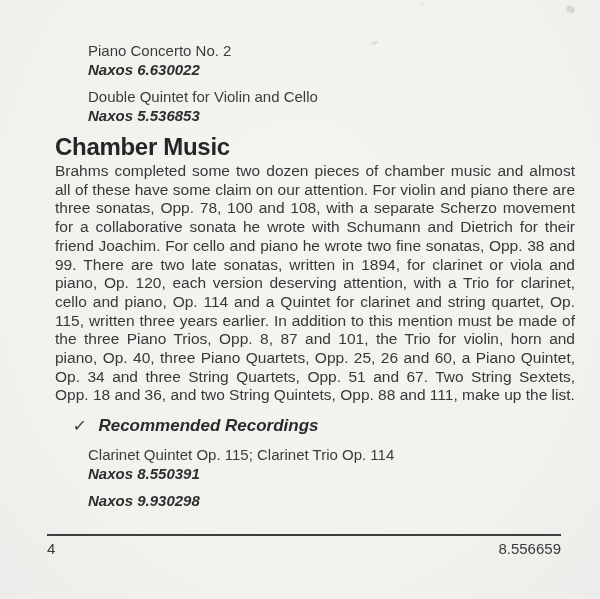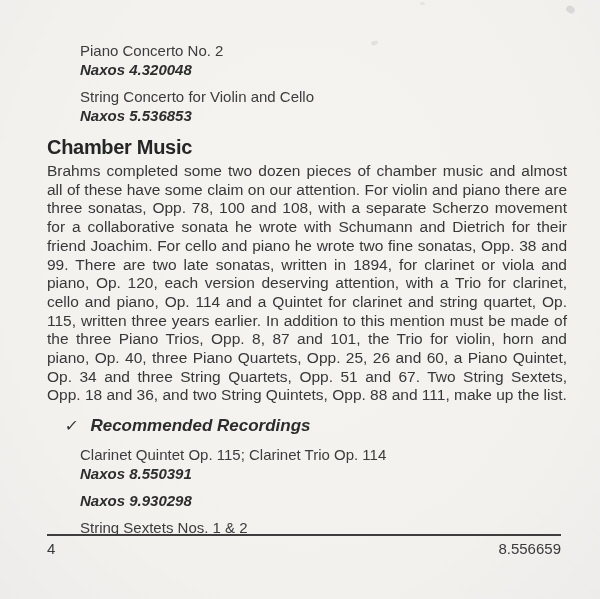--- a/index.html
+++ b/index.html
@@ -15,21 +15,21 @@
   .page {
     position: relative;
     width: 600px;
     height: 599px;
     background: radial-gradient(ellipse at 50% 40%, #f5f4f1 0%, #f2f1ee 70%, #edecea 100%);
     color: #3a3a3a;
     overflow: hidden;
   }
   .content {
     position: absolute;
-    left: 47px;
+    left: 55px;
     top: 41px;
     width: 520px;
   }
   .rec-list {
     margin-left: 33px;
   }
   .rec-item {
     margin-bottom: 8px;
   }
   .rec-title {
@@ -39,21 +39,21 @@
   }
   .rec-catalog {
     font-size: 15px;
     line-height: 19px;
     font-weight: bold;
     font-style: italic;
     color: #2e2e2e;
   }
   .section-heading {
     margin: 10px 0 3px 0;
-    font-size: 20px;
+    font-size: 24px;
     line-height: 24px;
     font-weight: bold;
     letter-spacing: -0.3px;
     color: #262626;
   }
   .body-text {
     margin: 1px 0 0 0;
     font-size: 15.5px;
     line-height: 18.7px;
     text-align: justify;
@@ -103,24 +103,24 @@
 <div class="page">
   <div class="scan-speck s1"></div>
   <div class="scan-speck s2"></div>
   <div class="scan-speck s3"></div>
 
   <div class="content">
 
     <div class="rec-list">
       <div class="rec-item">
         <div class="rec-title">Piano Concerto No. 2</div>
-        <div class="rec-catalog">Naxos 4.320048</div>
+        <div class="rec-catalog">Naxos 6.630022</div>
       </div>
       <div class="rec-item">
-        <div class="rec-title">String Concerto for Violin and Cello</div>
+        <div class="rec-title">Double Quintet for Violin and Cello</div>
         <div class="rec-catalog">Naxos 5.536853</div>
       </div>
     </div>
 
     <h1 class="section-heading">Chamber Music</h1>
 
     <p class="body-text">Brahms completed some two dozen pieces of chamber music and almost all of these have some claim on our attention.  For violin and piano there are three sonatas, Opp. 78, 100 and 108, with a separate Scherzo movement for a collaborative sonata he wrote with Schumann and Dietrich for their friend Joachim.  For cello and piano he wrote two fine sonatas, Opp. 38 and 99.  There are two late sonatas, written in 1894, for clarinet or viola and piano, Op. 120, each version deserving attention, with a Trio for clarinet, cello and piano, Op. 114 and a Quintet for clarinet and string quartet, Op. 115, written three years earlier.  In addition to this mention must be made of the three Piano Trios, Opp. 8, 87 and 101, the Trio for violin, horn and piano, Op. 40, three Piano Quartets, Opp. 25, 26 and 60, a Piano Quintet, Op. 34 and three String Quartets, Opp. 51 and 67.  Two String Sextets, Opp. 18 and 36, and two String Quintets, Opp. 88 and 111, make up the list.</p>
 
     <div class="recommended-heading">
       <span class="check">✓</span>
@@ -128,23 +128,20 @@
     </div>
 
     <div class="rec-list">
       <div class="rec-item">
         <div class="rec-title">Clarinet Quintet Op. 115;  Clarinet Trio Op. 114</div>
         <div class="rec-catalog">Naxos 8.550391</div>
       </div>
       <div class="rec-item">
         <div class="rec-catalog">Naxos 9.930298</div>
       </div>
-      <div class="rec-item">
-        <div class="rec-title">String Sextets Nos. 1 &amp; 2</div>
-      </div>
     </div>
 
   </div>
 
   <div class="footer">
     <span>4</span>
     <span>8.556659</span>
   </div>
 </div>
 

